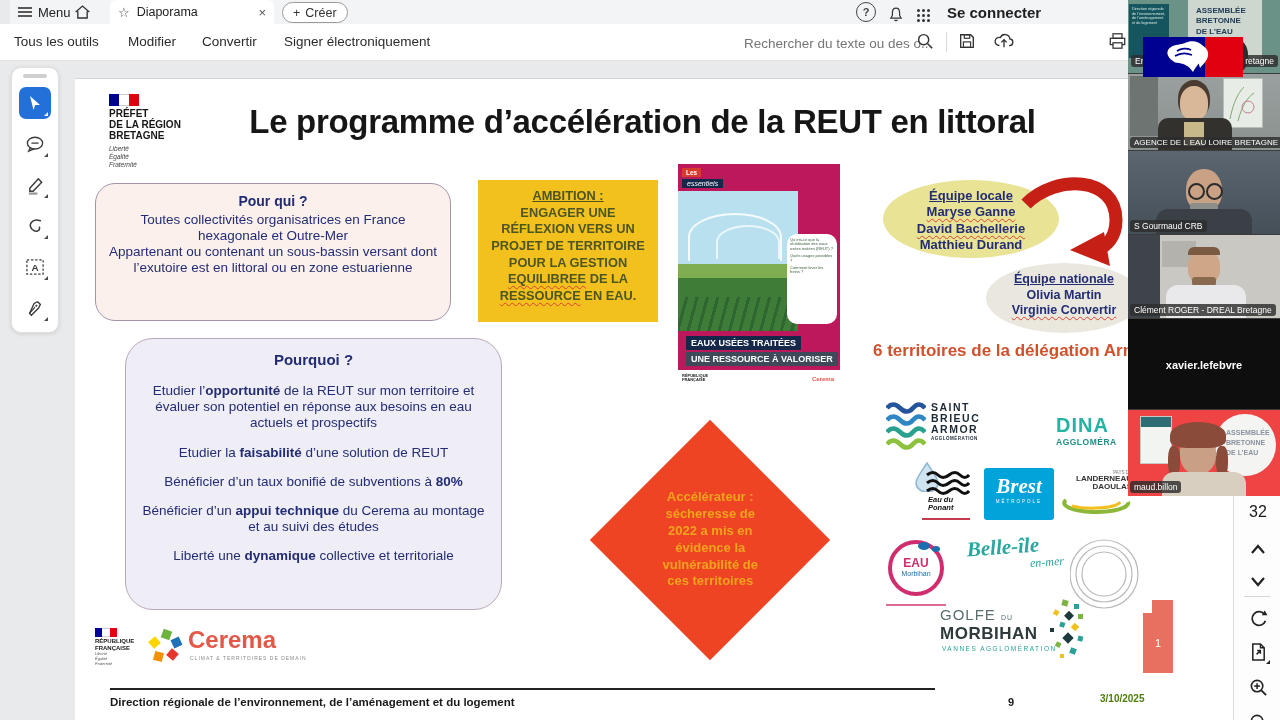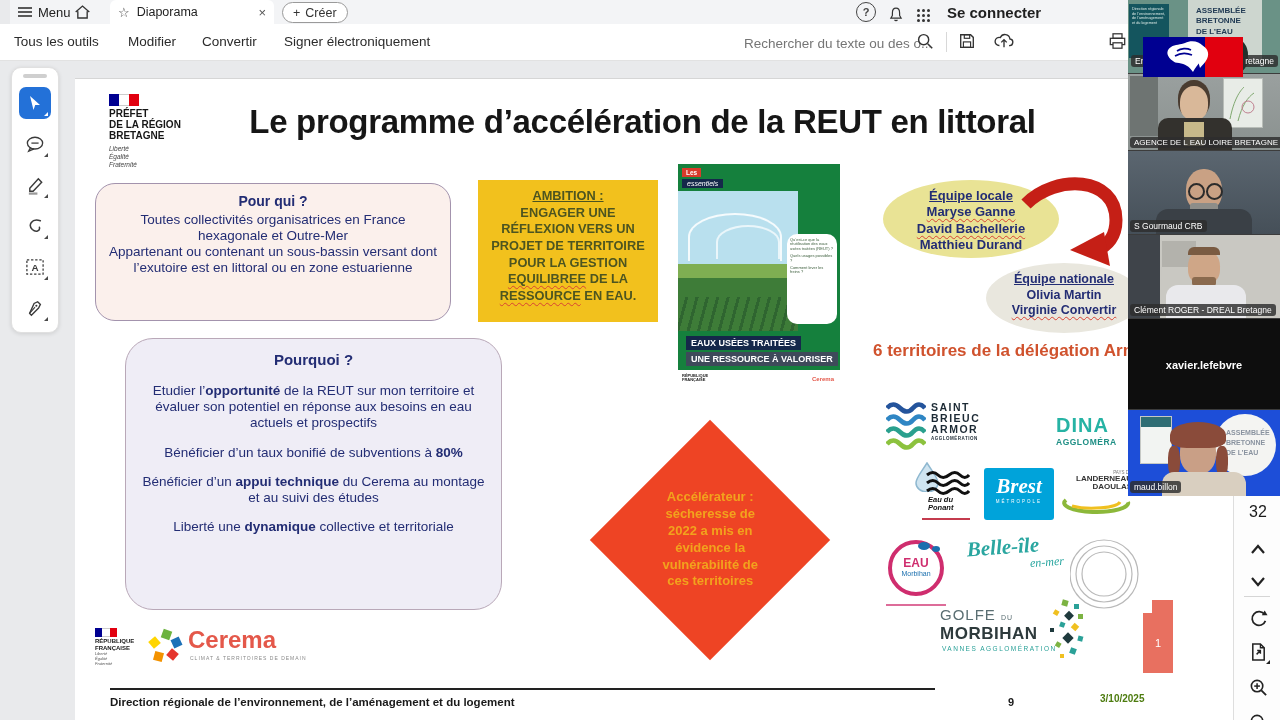--- a/index.html
+++ b/index.html
@@ -203,21 +203,21 @@
     <div class="b navy" style="font-size:14px;margin-bottom:2px;">Pour qui ?</div>
     <div class="navy">Toutes collectivités organisatrices en France hexagonale et Outre-Mer</div>
     <div class="navy">Appartenant ou contenant un sous-bassin versant dont l’exutoire est en littoral ou en zone estuarienne</div>
   </div>
 
   <div class="abs" style="left:478px;top:180px;width:172px;height:126px;background:#f2c11d;text-align:center;padding:8px 4px;font-size:12.8px;font-weight:bold;color:#4d5520;line-height:1.3;">
     <div class="u">AMBITION :</div>
     <span>ENGAGER UNE RÉFLEXION VERS UN PROJET DE TERRITOIRE POUR LA GESTION </span><span class="sp">EQUILIBREE</span><span> DE LA </span><span class="sp">RESSOURCE</span><span> EN EAU.</span>
   </div>
 
-  <div class="abs" style="left:678px;top:164px;width:162px;height:228px;background:#15803d;overflow:hidden;">
+  <div class="abs" style="left:678px;top:164px;width:162px;height:228px;background:#be185d;overflow:hidden;">
     <div style="position:absolute;left:4px;top:4px;background:#d93b2b;color:#fff;font-size:6.5px;font-weight:bold;padding:1px 4px;">Les</div>
     <div style="position:absolute;left:4px;top:15px;background:#15284a;color:#fff;font-size:7px;font-style:italic;padding:1px 5px;">essentiels</div>
     <div style="position:absolute;left:0;top:27px;width:120px;height:140px;background:linear-gradient(#b9e0ee 0 52%,#7fae52 52% 62%,#3e7c38 62% 100%);">
       <div style="position:absolute;left:10px;top:22px;width:90px;height:46px;border:2px solid rgba(255,255,255,.85);border-bottom:none;border-radius:50% 50% 0 0;"></div>
       <div style="position:absolute;left:38px;top:34px;width:60px;height:32px;border:2px solid rgba(255,255,255,.7);border-bottom:none;border-radius:50% 50% 0 0;"></div>
       <div style="position:absolute;left:0;bottom:0;width:120px;height:34px;background:repeating-linear-gradient(105deg,#3e7c38 0 7px,#2f6530 7px 10px);"></div>
     </div>
     <div style="position:absolute;right:3px;top:70px;width:44px;height:82px;background:#fff;border-radius:10px;padding:4px 3px;color:#3a5c3a;">
       <div class="mini" style="font-size:4px;margin-bottom:3px;">Qu’est-ce que la réutilisation des eaux usées traitées (REUT) ?</div>
       <div class="mini" style="font-size:4px;margin-bottom:3px;">Quels usages possibles ?</div>
@@ -227,20 +227,21 @@
     <div style="position:absolute;left:8px;top:188px;background:#3e4a5a;color:#fff;font-size:9px;font-weight:bold;padding:2px 5px;">UNE RESSOURCE À VALORISER</div>
     <div style="position:absolute;left:0;bottom:0;width:162px;height:22px;background:#fff;">
       <span style="position:absolute;left:4px;top:4px;font-size:4px;font-weight:bold;color:#222;width:30px;line-height:1.1;display:block;">RÉPUBLIQUE FRANÇAISE</span>
       <span style="position:absolute;right:6px;top:6px;font-size:6px;font-weight:bold;color:#e4584a;">Cerema</span>
     </div>
   </div>
 
   <div class="abs" style="left:125px;top:338px;width:377px;height:272px;border:1.5px solid #b9a8b8;border-radius:28px;background:#efedf6;text-align:center;padding:12px 16px;font-size:13.5px;color:#232d74;line-height:1.2;box-sizing:border-box;">
     <div class="b" style="font-size:15px;margin-bottom:14px;">Pourquoi ?</div>
     <div style="margin-bottom:13px;"><span>Etudier l’</span><span class="b">opportunité</span><span> de la REUT sur mon territoire et évaluer son potentiel en réponse aux besoins en eau actuels et prospectifs</span></div>
+    <div style="margin-bottom:13px;"><span>Etudier la </span><span class="b">faisabilité</span><span> d’une solution de REUT</span></div>
     <div style="margin-bottom:13px;"><span>Bénéficier d’un taux bonifié de subventions à </span><span class="b">80%</span><span></span></div>
     <div style="margin-bottom:13px;"><span>Bénéficier d’un </span><span class="b">appui technique</span><span> du Cerema au montage et au suivi des études</span></div>
     <div><span>Liberté une </span><span class="b">dynamique</span><span> collective et territoriale</span></div>
   </div>
 
   <div class="abs ell" style="left:883px;top:180px;width:176px;height:78px;background:#e9e395;font-size:13px;padding-top:8px;box-sizing:border-box;line-height:1.25;">
     <div class="u">Équipe locale</div>
     <div class="sp" style="display:inline-block;">Maryse Ganne</div><br>
     <span class="sp">David Bachellerie</span><br>
     <span>Matthieu Durand</span>
@@ -487,21 +488,21 @@
       <div style="position:absolute;left:60px;top:12px;width:32px;height:8px;background:#7a5b42;border-radius:6px 6px 0 0;"></div>
       <div style="position:absolute;left:64px;top:42px;width:24px;height:9px;background:#8a6a4e;border-radius:3px;"></div>
       <div style="position:absolute;left:38px;top:50px;width:80px;height:34px;background:#e9e9ec;border-radius:12px 12px 0 0;"></div>
       <span class="vlabel" style="left:2px;bottom:3px;">Clément ROGER - DREAL Bretagne</span>
     </div>
 
     <div class="tile" style="top:318px;height:91px;background:#0e0e0e;border-top:1px solid #3c3c3c;display:flex;align-items:center;justify-content:center;">
       <span style="color:#fff;font-size:11px;font-weight:bold;">xavier.lefebvre</span>
     </div>
 
-    <div class="tile" style="top:409px;height:86px;background:#1d4ed8;border-top:1px solid #3c3c3c;">
+    <div class="tile" style="top:409px;height:86px;background:#ef4444;border-top:1px solid #3c3c3c;">
       <div style="position:absolute;left:12px;top:6px;width:30px;height:46px;background:#f2f4f2;border:1px solid #c5c8c5;">
         <div style="width:100%;height:10px;background:#2f6d74;"></div>
       </div>
       <div style="position:absolute;left:86px;top:4px;width:62px;height:62px;background:#f4f4f2;border-radius:50%;color:#8a93a0;font-size:7px;font-weight:bold;padding:14px 8px 0 12px;box-sizing:border-box;line-height:1.4;overflow:hidden;">ASSEMBLÉE BRETONNE DE L’EAU</div>
       <div class="head" style="left:52px;top:20px;width:36px;height:44px;background:#c99f86;"></div>
       <div style="position:absolute;left:42px;top:12px;width:56px;height:26px;background:#8a4b3a;border-radius:50% 50% 30% 30%;"></div>
       <div style="position:absolute;left:40px;top:36px;width:12px;height:30px;background:#8a4b3a;border-radius:40%;"></div>
       <div style="position:absolute;left:88px;top:36px;width:12px;height:30px;background:#8a4b3a;border-radius:40%;"></div>
       <div style="position:absolute;left:34px;top:62px;width:84px;height:24px;background:#d9cfc0;border-radius:12px 12px 0 0;"></div>
       <span class="vlabel" style="left:2px;bottom:3px;">maud.billon</span>

